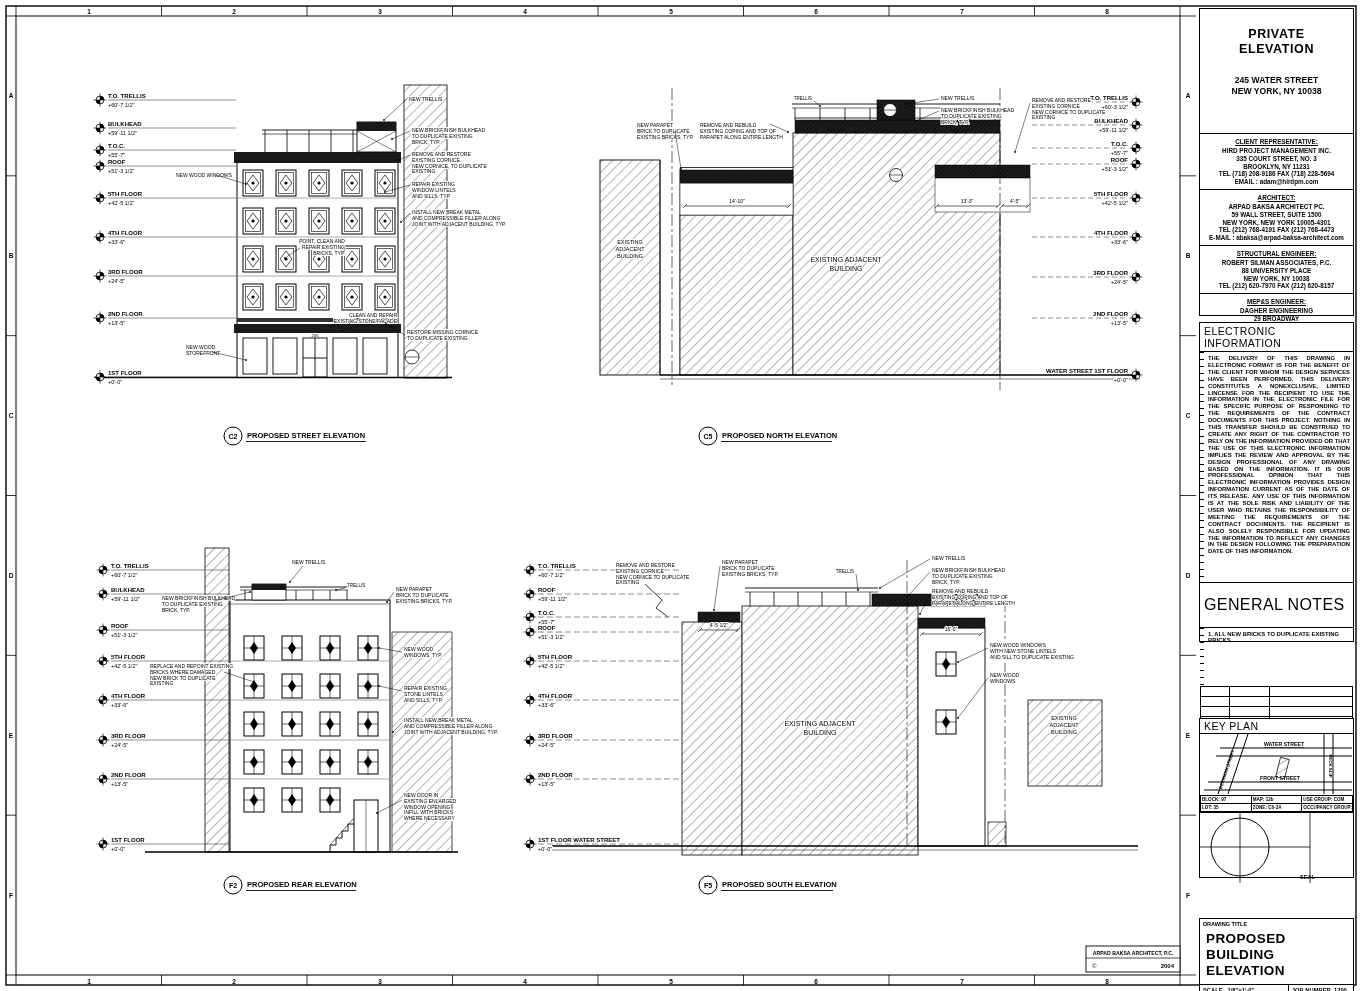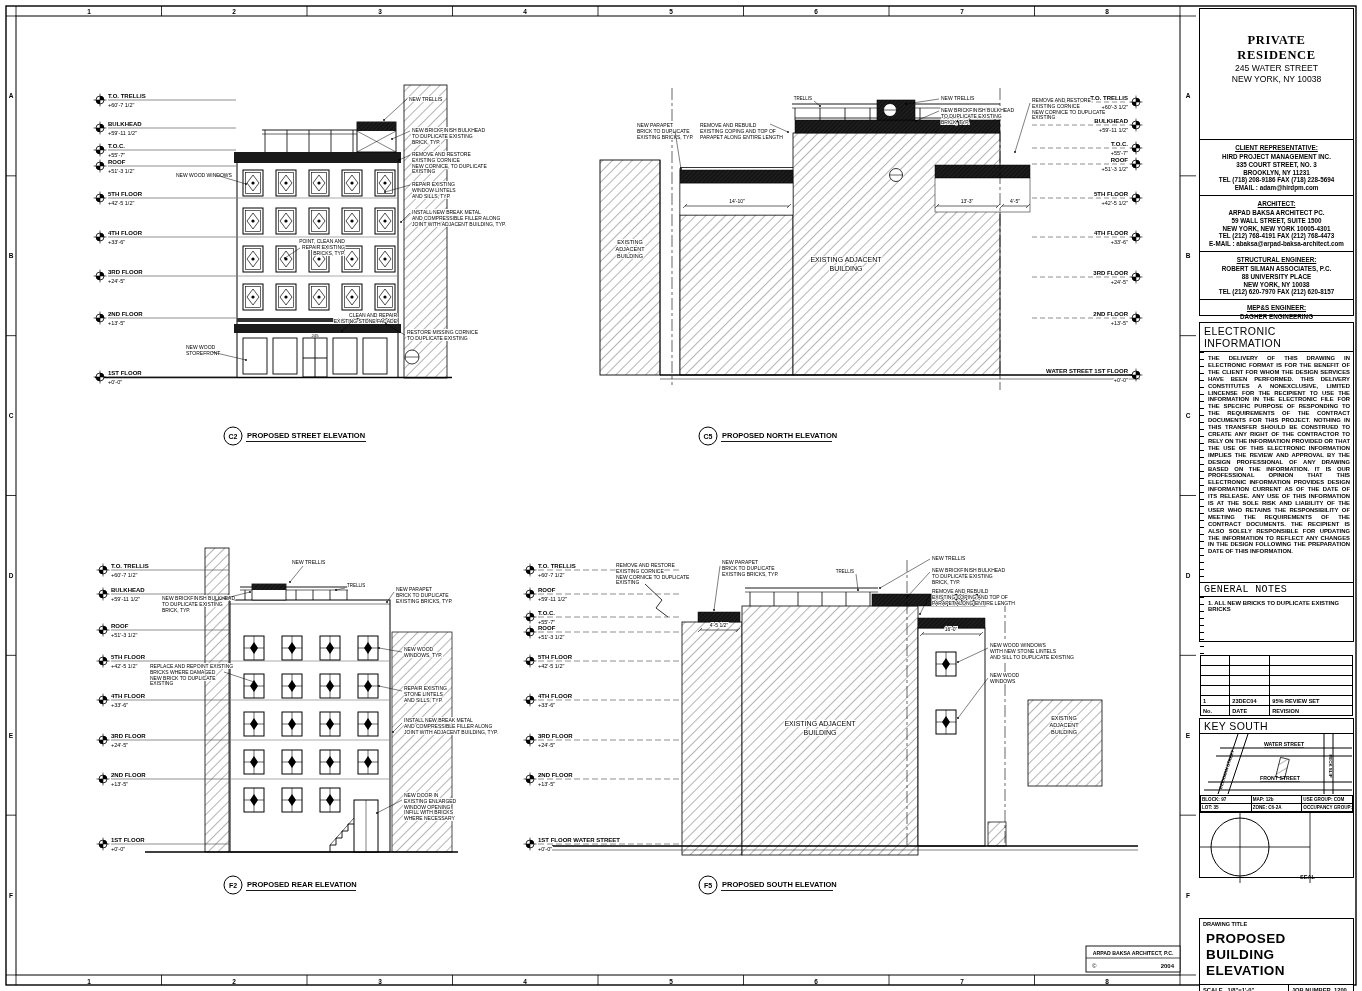--- a/index.html
+++ b/index.html
@@ -3,30 +3,30 @@
 <meta charset="utf-8">
 <style>
   html,body{margin:0;padding:0;background:#e8e8e8;}
   .sheet{position:relative;width:1362px;height:991px;background:#ffffff;overflow:hidden;
          font-family:"Liberation Sans",sans-serif;color:#000;}
   svg text{font-family:"Liberation Sans","DejaVu Sans",sans-serif;fill:#000;}
   .halo{paint-order:stroke;stroke:#ffffff;stroke-width:1.8px;fill:#000;}
   
   .tb{position:absolute;left:1199px;top:8px;width:157px;height:975px;font-size:7px;}
   .tb .box{position:absolute;left:0;width:155px;border:1.4px solid #000;background:#fff;box-sizing:border-box;}
-  .proj-name{font-size:12.5px;font-weight:bold;text-align:center;letter-spacing:.6px;margin-top:24px;line-height:15px;font-family:Liberation Serif, serif;}
-  .proj-addr{font-size:8.6px;font-weight:normal;text-align:center;line-height:11px;}
+  .proj-name{font-size:12.5px;font-weight:bold;text-align:center;letter-spacing:.6px;margin-top:18px;line-height:15px;}
+  .proj-addr{font-size:8.6px;font-weight:bold;text-align:center;margin-top:18px;line-height:11px;}
   .tb-sec{border-top:1.2px solid #000;padding:2px 2px 3px;}
   .tb-h{font-size:6.3px;font-weight:bold;text-decoration:underline;text-align:center;margin:2px 0 2px;}
   .tb-lines{font-size:6.3px;font-weight:bold;text-align:center;line-height:7.8px;}
   .elec-h{font-size:10.5px;letter-spacing:.4px;padding:2px 4px;border-bottom:1.2px solid #000;}
   .elec-b{font-size:5.9px;line-height:6.9px;text-align:justify;padding:3px 3px 3px 8px;font-weight:bold;
           background-image:repeating-linear-gradient(to bottom,#000 0 1px,transparent 1px 7px);
           background-size:4px 100%;background-repeat:no-repeat;}
-  .gn-h{font-size:10px;letter-spacing:.4px;padding:1px 4px;border-top:1.2px solid #000;border-bottom:1.2px solid #000;font-family:Liberation Mono, monospace;}
+  .gn-h{font-size:16px;letter-spacing:.4px;padding:13px 4px;border-top:1.2px solid #000;border-bottom:1.2px solid #000;}
   .gn-b{font-size:5.9px;font-weight:bold;padding:3px 3px 3px 8px;min-height:52px;
         background-image:repeating-linear-gradient(to bottom,#000 0 1px,transparent 1px 7px);
         background-size:4px 100%;background-repeat:no-repeat;}
   table.rev{width:100%;border-collapse:collapse;table-layout:fixed;}
   table.rev td{border:1px solid #000;height:9px;font-size:5.6px;font-weight:bold;padding:0 2px;overflow:hidden;white-space:nowrap;}
   table.rev td:nth-child(1){width:16%;} table.rev td:nth-child(2){width:23%;}
   .kp-h{font-size:10.5px;letter-spacing:.4px;padding:1px 4px;border-bottom:1.2px solid #000;}
   table.zon{width:100%;border-collapse:collapse;table-layout:fixed;}
   table.zon td{border:1px solid #000;font-size:4.6px;font-weight:bold;height:7px;padding:0 1px;white-space:nowrap;overflow:hidden;}
   .seal{position:relative;height:70px;border-top:1.2px solid #000;}
@@ -621,21 +621,21 @@
         <text x="951" y="631" font-size="5" text-anchor="middle" class="halo"><tspan x="951" dy="0">16'-0"</tspan></text>
       </g>
 </svg>
 
 <div class="tb">
 
   <div class="box" style="top:0;height:308px;">
     <div style="height:106px;">
       <div class="proj-name">
         <div>PRIVATE</div>
-        <div>RESIDENCE</div>
+        <div>ELEVATION</div>
       </div>
       <div class="proj-addr">
         <div>245 WATER STREET</div>
         <div>NEW YORK, NY  10038</div>
       </div>
     </div>
     <div class="tb-sec">
       <div class="tb-h">CLIENT REPRESENTATIVE:</div>
       <div class="tb-lines">HIRD PROJECT MANAGEMENT INC.<br>335 COURT STREET, NO. 3<br>BROOKLYN, NY 11231<br>TEL (718) 208-9186 FAX (718) 228-5694<br>EMAIL : adam@hirdpm.com</div>
     </div>
@@ -688,21 +688,21 @@
       <tr>
         <td>No.</td>
         <td>DATE</td>
         <td>REVISION</td>
       </tr>
     </tbody>
         </table>
   </div>
 
   <div class="box" style="top:710px;height:160px;">
-    <div class="kp-h">KEY SOUTH</div>
+    <div class="kp-h">KEY PLAN</div>
     <svg width="152" height="60" viewBox="0 0 152 60">
       <g stroke="#000" stroke-width="1" fill="none">
         <line x1="20" y1="14" x2="152" y2="14"></line>
             <line x1="16" y1="22" x2="152" y2="22"></line>
         <line x1="8" y1="48" x2="152" y2="48"></line>
             <line x1="4" y1="56" x2="152" y2="56"></line>
         <line x1="38" y1="0" x2="18" y2="60"></line>
             <line x1="48" y1="0" x2="28" y2="60"></line>
         <line x1="124" y1="0" x2="124" y2="60"></line>
             <line x1="133" y1="0" x2="133" y2="60"></line>

